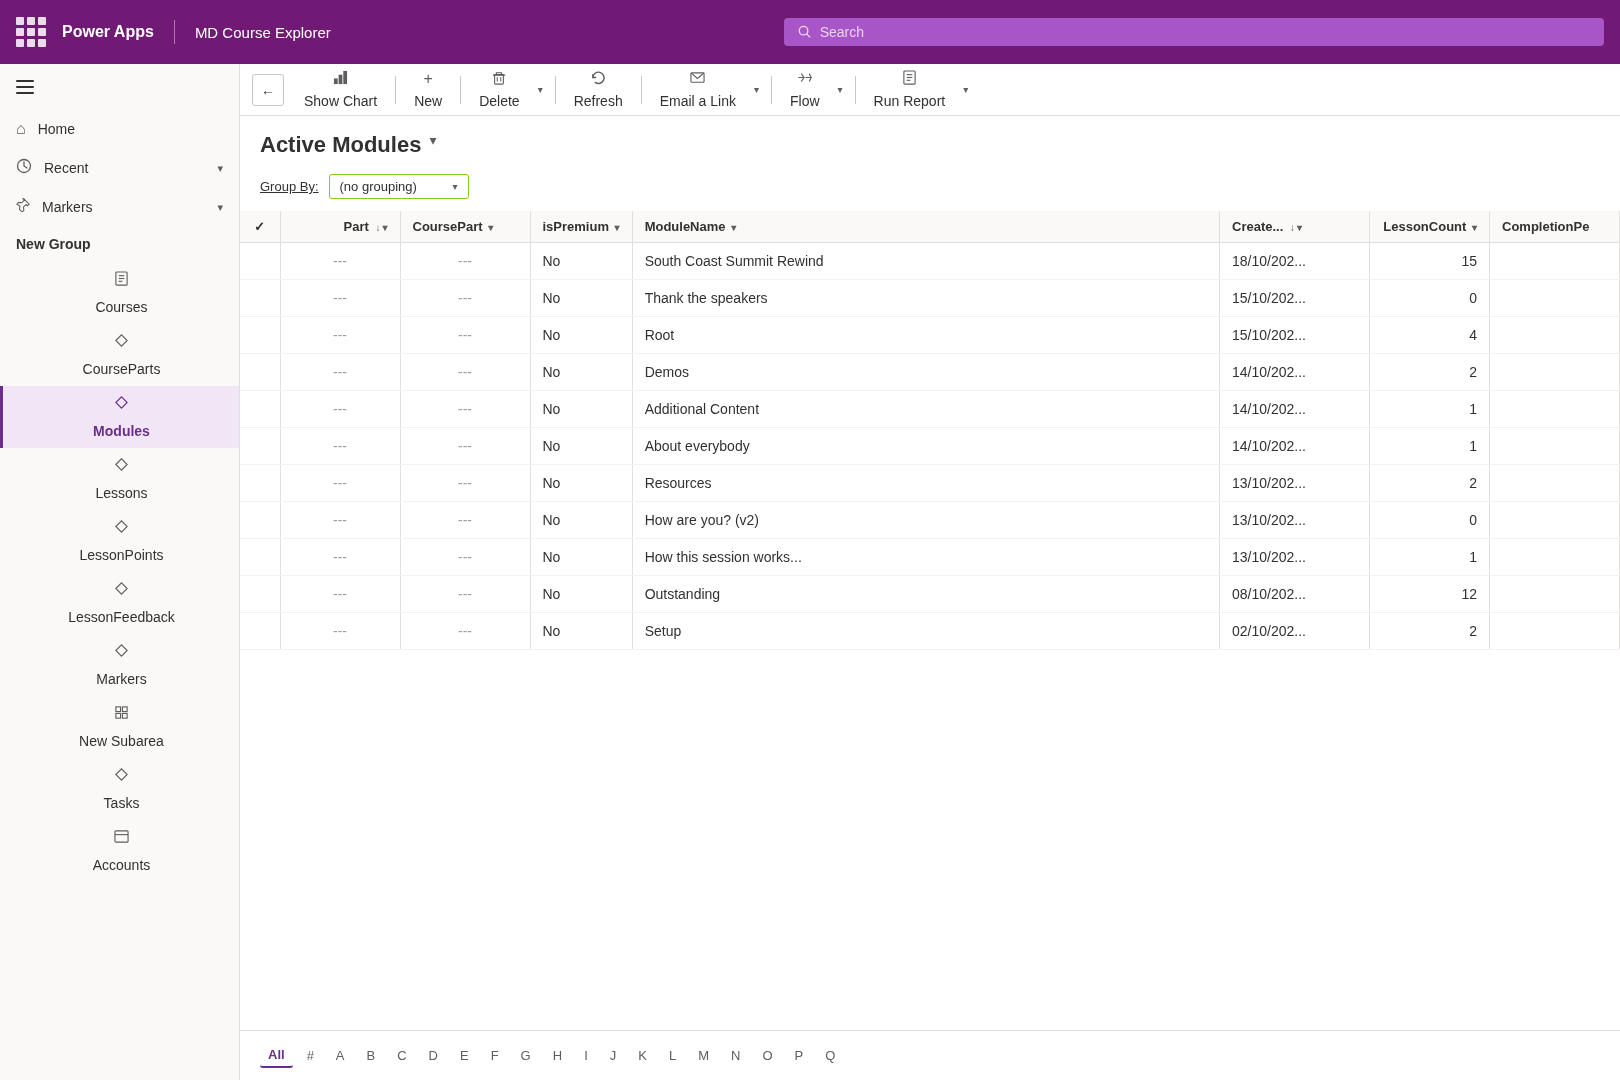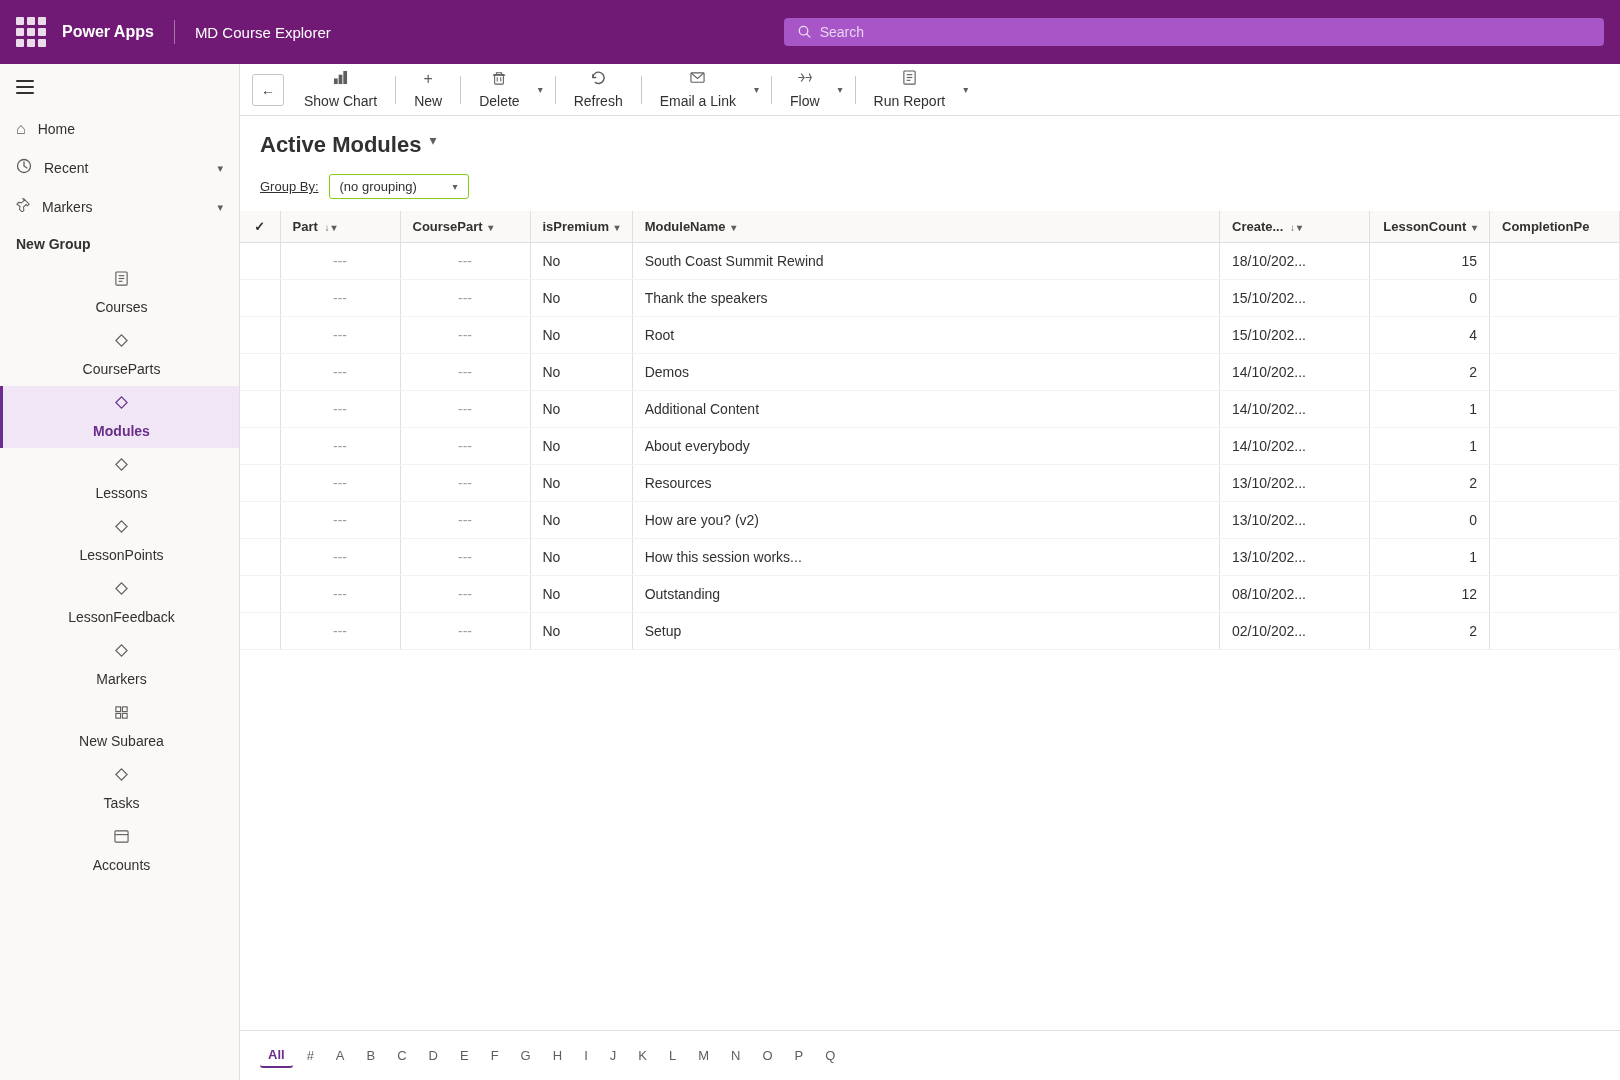--- a/index.html
+++ b/index.html
@@ -262,21 +262,21 @@
     td {
       padding: 10px 12px;
       font-size: 14px;
       color: #323130;
       border-bottom: 1px solid #f3f2f1;
       border-right: 1px solid #e1dfdd;
     }
     td:first-child { text-align: center; color: #a19f9d; }
     td.dash { color: #a19f9d; text-align: center; }
     .check-col { width: 40px; }
-    .part-col { width: 120px; }
+    .part-col { width: 120px; text-align: right; }
     .coursepart-col { width: 130px; }
     .ispremium-col { width: 100px; }
     .modulename-col { }
     .create-col { width: 150px; }
     .lesson-col { width: 120px; text-align: right; }
     .completion-col { width: 130px; }
 
     
     .pagination-row {
       display: flex;

